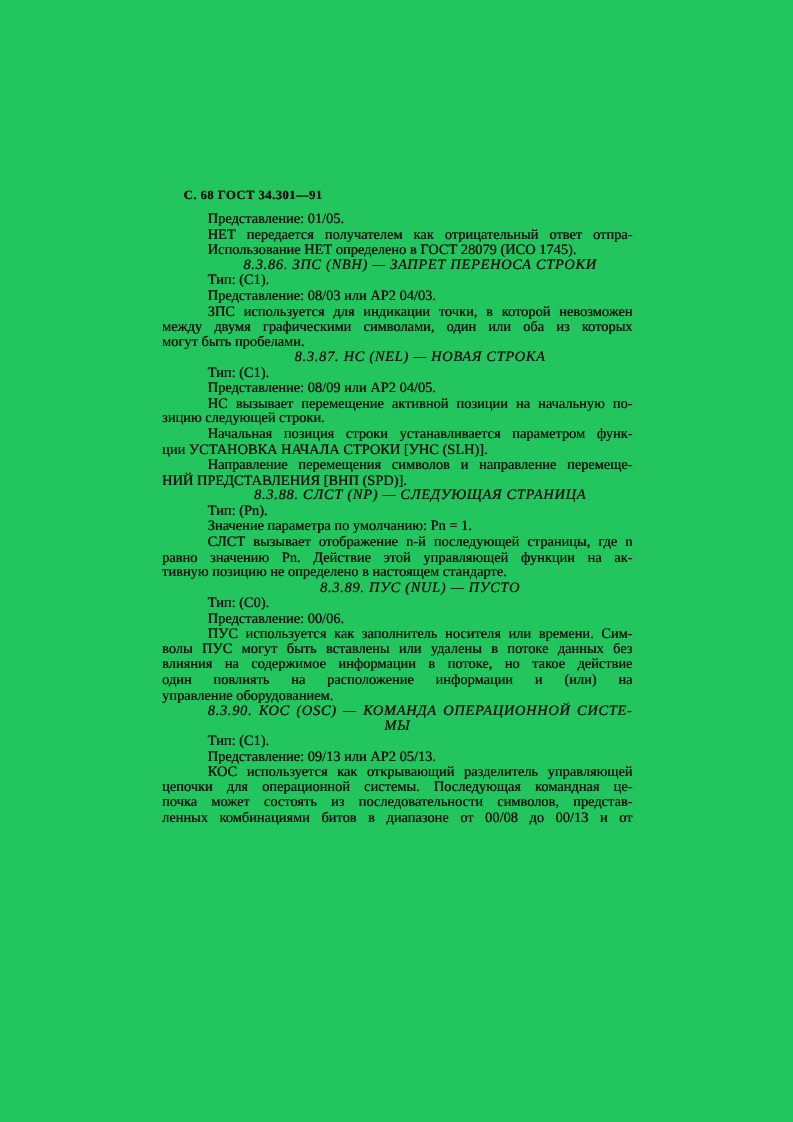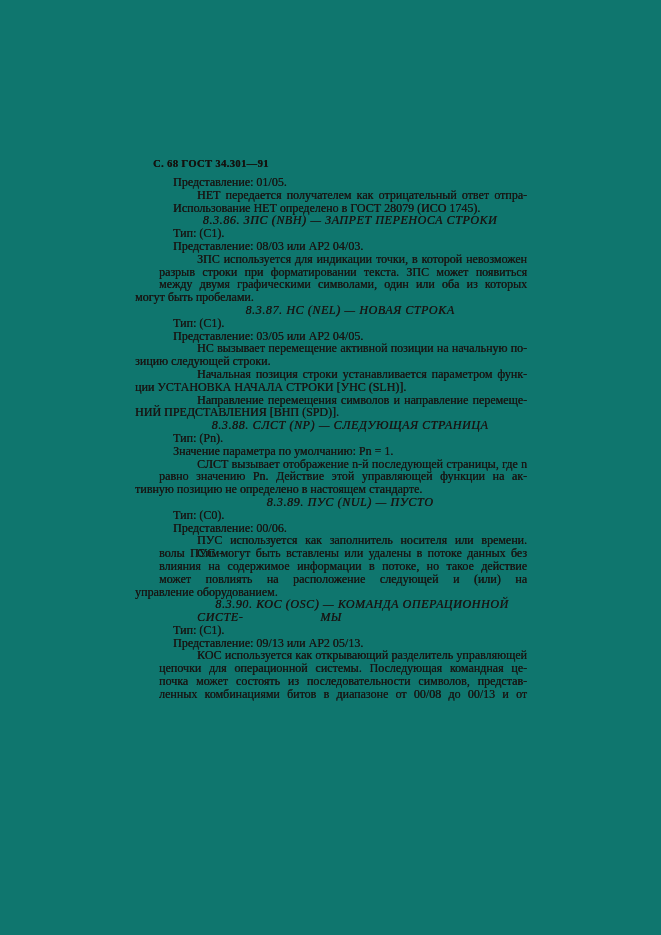--- a/index.html
+++ b/index.html
@@ -7,21 +7,21 @@
     padding: 0;
     width: 661px;
     height: 935px;
     background: #fbfbf8;
     overflow: hidden;
   }
   .scan-page {
     position: relative;
     width: 661px;
     height: 935px;
-    background: #0f766e;
+    background: #22c55e;
     font-family: "Liberation Serif", "DejaVu Serif", serif;
     color: #181614;
   }
   .running-header {
     position: absolute;
     left: 153px;
     top: 158px;
     font-size: 10.5px;
     font-weight: bold;
     letter-spacing: 0.4px;
@@ -42,66 +42,64 @@
     height: 12.8px;
     white-space: normal;
     text-align: left;
   }
   .line.indent {
     padding-left: 38px;
   }
   .line.justify {
     text-align: justify;
     text-align-last: justify;
-    margin-left: 24px;
   }
   .line.italic {
     font-style: italic;
     letter-spacing: 0.6px;
     text-align: center;
   }
 </style>
 </head>
 <body>
 
 <div class="scan-page">
   <div class="running-header">С. 68 ГОСТ 34.301—91</div>
   <div class="text-block">
       <div class="line indent">Представление: 01/05.</div>
       <div class="line indent justify">НЕТ передается получателем как отрицательный ответ отпра-</div>
       <div class="line indent">Использование НЕТ определено в ГОСТ 28079 (ИСО 1745).</div>
       <div class="line indent italic">8.3.86. ЗПС (NBH) — ЗАПРЕТ ПЕРЕНОСА СТРОКИ</div>
       <div class="line indent">Тип: (С1).</div>
       <div class="line indent">Представление: 08/03 или АР2 04/03.</div>
       <div class="line indent justify">ЗПС используется для индикации точки, в которой невозможен</div>
-      <div class="line justify">разрыв строки при форматировании текста. ЗПС может появиться</div>
       <div class="line justify">между двумя графическими символами, один или оба из которых</div>
       <div class="line">могут быть пробелами.</div>
       <div class="line indent italic">8.3.87. НС (NEL) — НОВАЯ СТРОКА</div>
       <div class="line indent">Тип: (С1).</div>
-      <div class="line indent">Представление: 03/05 или АР2 04/05.</div>
+      <div class="line indent">Представление: 08/09 или АР2 04/05.</div>
       <div class="line indent justify">НС вызывает перемещение активной позиции на начальную по-</div>
       <div class="line">зицию следующей строки.</div>
       <div class="line indent justify">Начальная позиция строки устанавливается параметром функ-</div>
       <div class="line">ции УСТАНОВКА НАЧАЛА СТРОКИ [УНС (SLH)].</div>
       <div class="line indent justify">Направление перемещения символов и направление перемеще-</div>
       <div class="line">НИЙ ПРЕДСТАВЛЕНИЯ [ВНП (SPD)].</div>
       <div class="line indent italic">8.3.88. СЛСТ (NP) — СЛЕДУЮЩАЯ СТРАНИЦА</div>
       <div class="line indent">Тип: (Pn).</div>
       <div class="line indent">Значение параметра по умолчанию: Pn = 1.</div>
       <div class="line indent justify">СЛСТ вызывает отображение n-й последующей страницы, где n</div>
       <div class="line justify">равно значению Pn. Действие этой управляющей функции на ак-</div>
       <div class="line">тивную позицию не определено в настоящем стандарте.</div>
       <div class="line indent italic">8.3.89. ПУС (NUL) — ПУСТО</div>
       <div class="line indent">Тип: (С0).</div>
       <div class="line indent">Представление: 00/06.</div>
       <div class="line indent justify">ПУС используется как заполнитель носителя или времени. Сим-</div>
       <div class="line justify">волы ПУС могут быть вставлены или удалены в потоке данных без</div>
       <div class="line justify">влияния на содержимое информации в потоке, но такое действие</div>
-      <div class="line justify">может повлиять на расположение следующей и (или) на</div>
+      <div class="line justify">один повлиять на расположение информации и (или) на</div>
       <div class="line">управление оборудованием.</div>
       <div class="line indent justify italic">8.3.90. КОС (OSC) — КОМАНДА ОПЕРАЦИОННОЙ СИСТЕ-</div>
       <div class="line italic">МЫ</div>
       <div class="line indent">Тип: (С1).</div>
       <div class="line indent">Представление: 09/13 или АР2 05/13.</div>
       <div class="line indent justify">КОС используется как открывающий разделитель управляющей</div>
       <div class="line justify">цепочки для операционной системы. Последующая командная це-</div>
       <div class="line justify">почка может состоять из последовательности символов, представ-</div>
       <div class="line justify">ленных комбинациями битов в диапазоне от 00/08 до 00/13 и от</div>
     </div>

